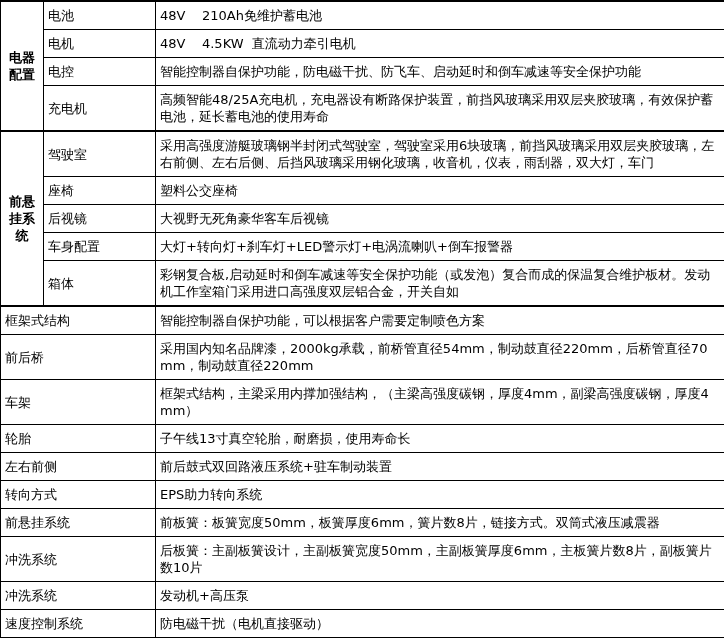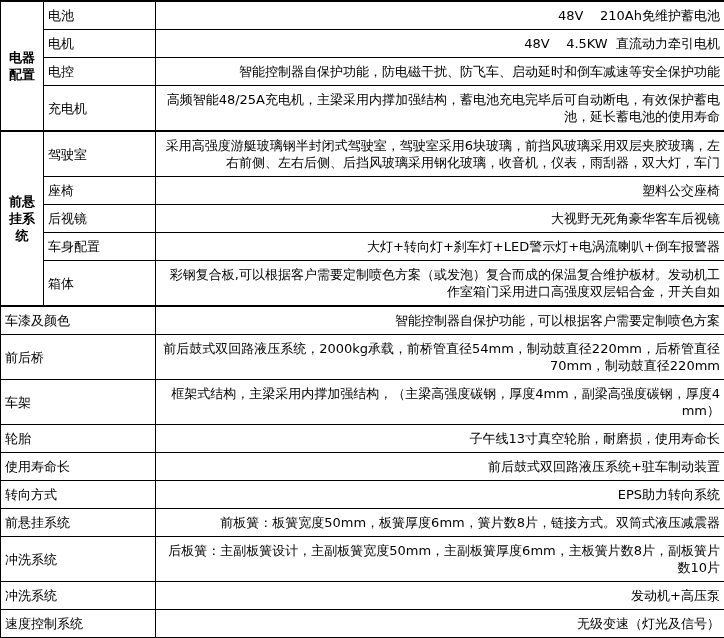--- a/index.html
+++ b/index.html
@@ -42,21 +42,20 @@
   }
   td.label-wide {
     padding-left: 5px;
     white-space: nowrap;
   }
   td.value {
     white-space: pre-wrap;
     word-break: break-all;
     padding-left: 5px;
     padding-right: 3px;
-    text-align: right;
   }
   tr.block-sep td {
     border-top-width: 2px;
   }
   table.spec tr:first-child td { border-top-width: 2px; margin-top: 16px; }
   table.spec tr:last-child td { border-bottom-width: 2px; font-family: Liberation Serif, serif; }
 </style>
 </head>
 <body>
 
@@ -77,21 +76,21 @@
       <tr>
         <td class="label">电机</td>
         <td class="value">48V    4.5KW  直流动力牵引电机</td>
       </tr>
       <tr>
         <td class="label">电控</td>
         <td class="value">智能控制器自保护功能，防电磁干扰、防飞车、启动延时和倒车减速等安全保护功能</td>
       </tr>
       <tr>
         <td class="label">充电机</td>
-        <td class="value">高频智能48/25A充电机，主梁采用内撑加强结构，蓄电池充电完毕后可自动断电，有效保护蓄电池，延长蓄电池的使用寿命</td>
+        <td class="value">高频智能48/25A充电机，充电器设有断路保护装置，前挡风玻璃采用双层夹胶玻璃，有效保护蓄电池，延长蓄电池的使用寿命</td>
       </tr>
 
       <tr class="block-sep">
         <td class="cat" rowspan="5">前悬挂系统</td>
         <td class="label">驾驶室</td>
         <td class="value">采用高强度游艇玻璃钢半封闭式驾驶室，驾驶室采用6块玻璃，前挡风玻璃采用双层夹胶玻璃，左右前侧、左右后侧、后挡风玻璃采用钢化玻璃，收音机，仪表，雨刮器，双大灯，车门</td>
       </tr>
       <tr>
         <td class="label">座椅</td>
         <td class="value">塑料公交座椅</td>
@@ -99,58 +98,58 @@
       <tr>
         <td class="label">后视镜</td>
         <td class="value">大视野无死角豪华客车后视镜</td>
       </tr>
       <tr>
         <td class="label">车身配置</td>
         <td class="value">大灯+转向灯+刹车灯+LED警示灯+电涡流喇叭+倒车报警器</td>
       </tr>
       <tr>
         <td class="label">箱体</td>
-        <td class="value">彩钢复合板,可以根据客户需要定制喷色方案（或发泡）复合而成的保温复合维护板材。发动机工作室箱门采用进口高强度双层铝合金，开关自如</td>
+        <td class="value">彩钢复合板,启动延时和倒车减速等安全保护功能（或发泡）复合而成的保温复合维护板材。发动机工作室箱门采用进口高强度双层铝合金，开关自如</td>
       </tr>
 
       <tr class="block-sep">
-        <td class="label-wide" colspan="2">车漆及颜色</td>
+        <td class="label-wide" colspan="2">框架式结构</td>
         <td class="value">智能控制器自保护功能，可以根据客户需要定制喷色方案</td>
       </tr>
       <tr>
         <td class="label-wide" colspan="2">前后桥</td>
-        <td class="value">前后鼓式双回路液压系统，2000kg承载，前桥管直径54mm，制动鼓直径220mm，后桥管直径70mm，制动鼓直径220mm</td>
+        <td class="value">采用国内知名品牌漆，2000kg承载，前桥管直径54mm，制动鼓直径220mm，后桥管直径70mm，制动鼓直径220mm</td>
       </tr>
       <tr>
         <td class="label-wide" colspan="2">车架</td>
         <td class="value">框架式结构，主梁采用内撑加强结构，（主梁高强度碳钢，厚度4mm，副梁高强度碳钢，厚度4mm）</td>
       </tr>
       <tr>
         <td class="label-wide" colspan="2">轮胎</td>
         <td class="value">子午线13寸真空轮胎，耐磨损，使用寿命长</td>
       </tr>
       <tr>
-        <td class="label-wide" colspan="2">使用寿命长</td>
+        <td class="label-wide" colspan="2">左右前侧</td>
         <td class="value">前后鼓式双回路液压系统+驻车制动装置</td>
       </tr>
       <tr>
         <td class="label-wide" colspan="2">转向方式</td>
         <td class="value">EPS助力转向系统</td>
       </tr>
       <tr>
         <td class="label-wide" colspan="2">前悬挂系统</td>
         <td class="value">前板簧：板簧宽度50mm，板簧厚度6mm，簧片数8片，链接方式。双筒式液压减震器</td>
       </tr>
       <tr>
         <td class="label-wide" colspan="2">冲洗系统</td>
         <td class="value">后板簧：主副板簧设计，主副板簧宽度50mm，主副板簧厚度6mm，主板簧片数8片，副板簧片数10片</td>
       </tr>
       <tr>
         <td class="label-wide" colspan="2">冲洗系统</td>
         <td class="value">发动机+高压泵</td>
       </tr>
       <tr>
         <td class="label-wide" colspan="2">速度控制系统</td>
-        <td class="value">无级变速（灯光及信号）</td>
+        <td class="value">防电磁干扰（电机直接驱动）</td>
       </tr>
     </tbody>
   </table>
 </div>
 
 </body></html>

